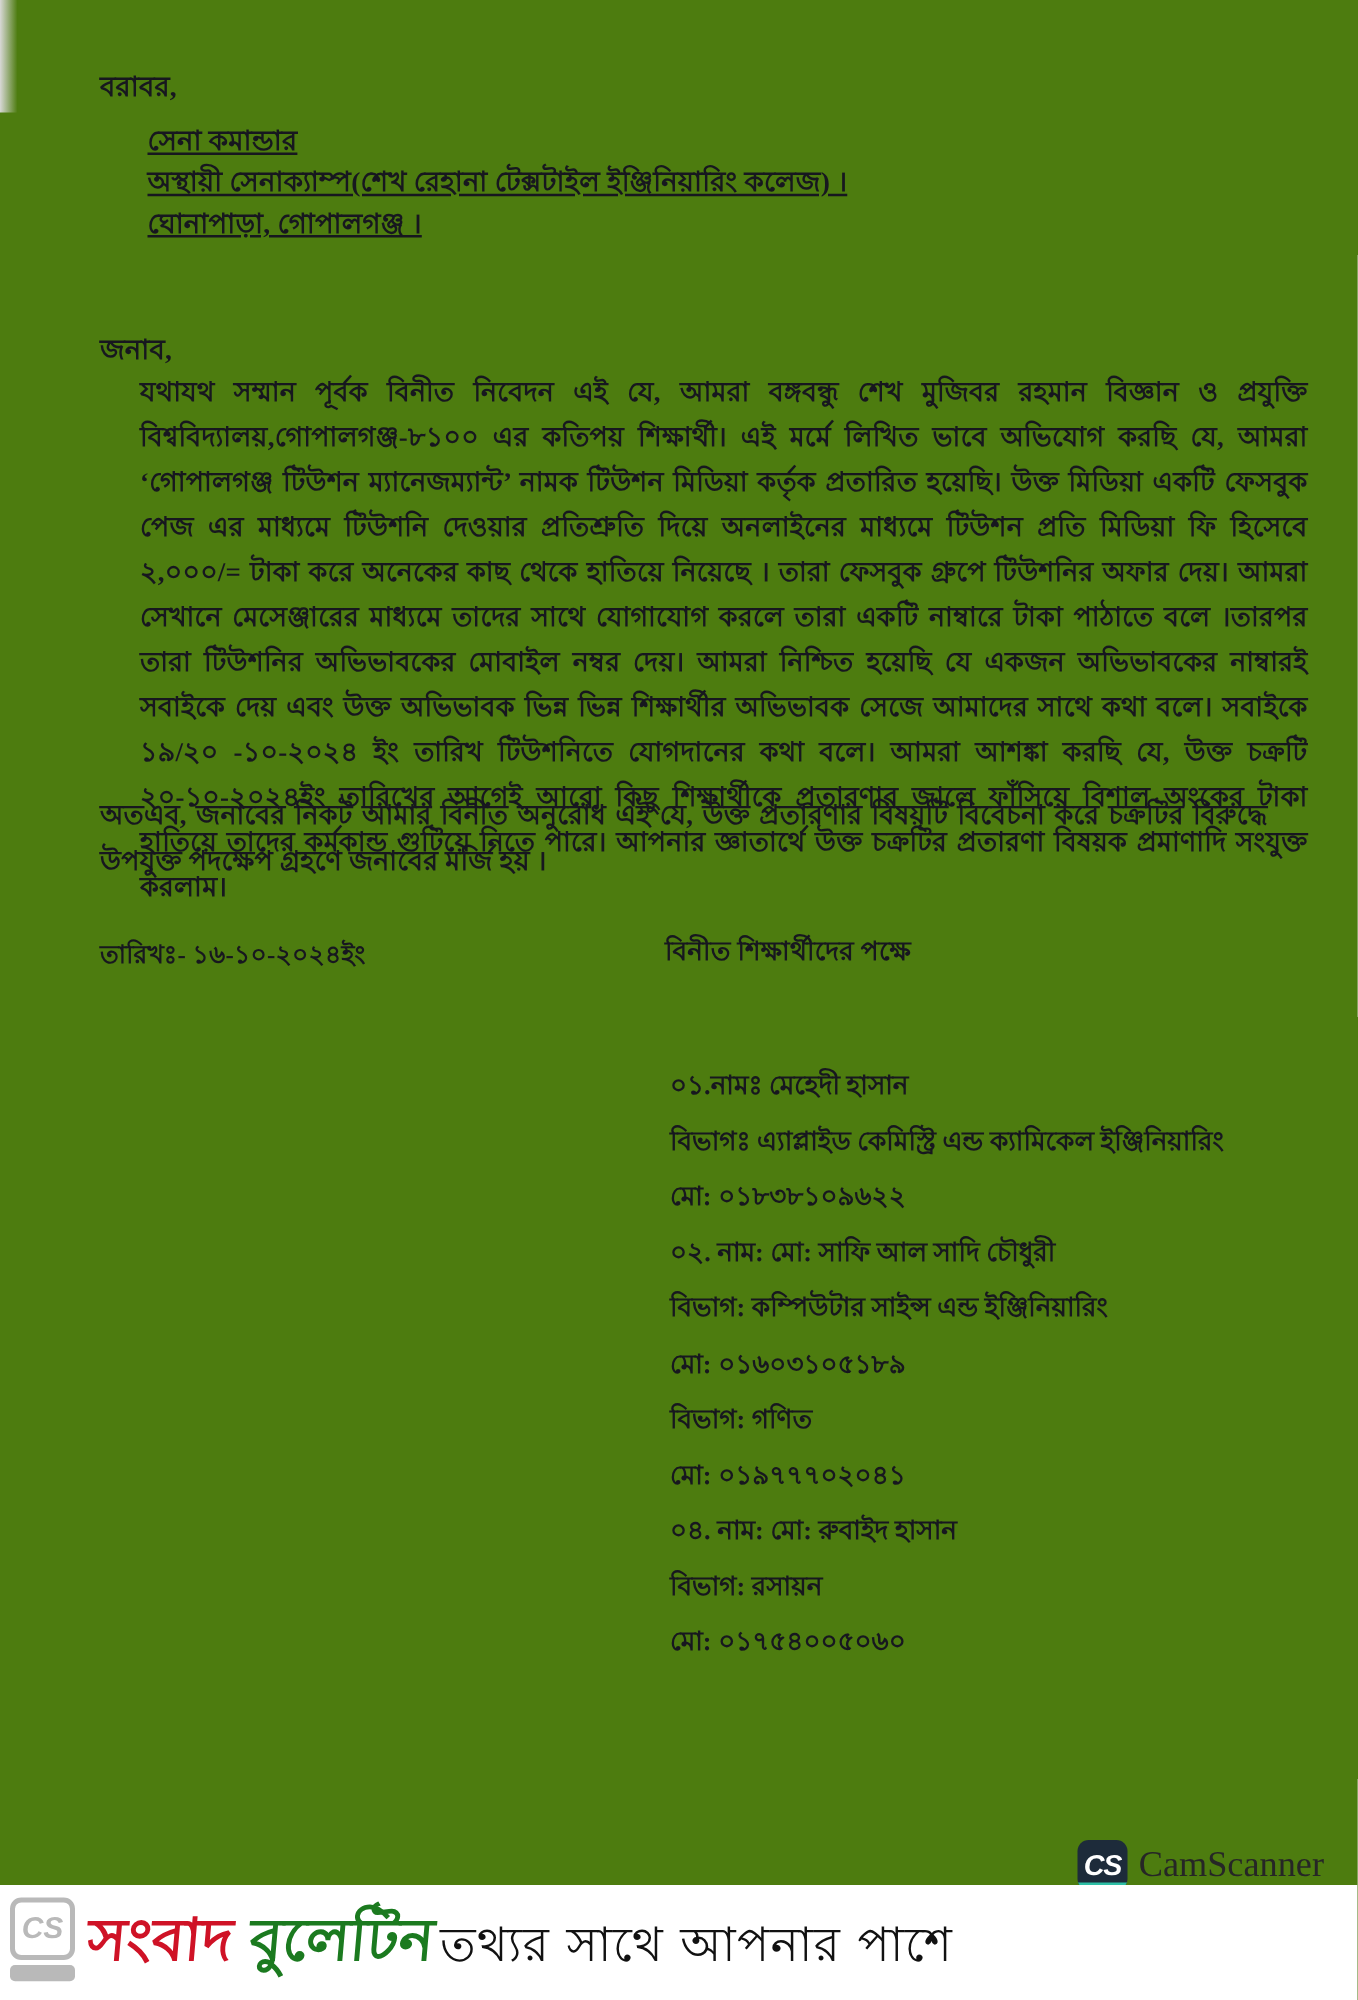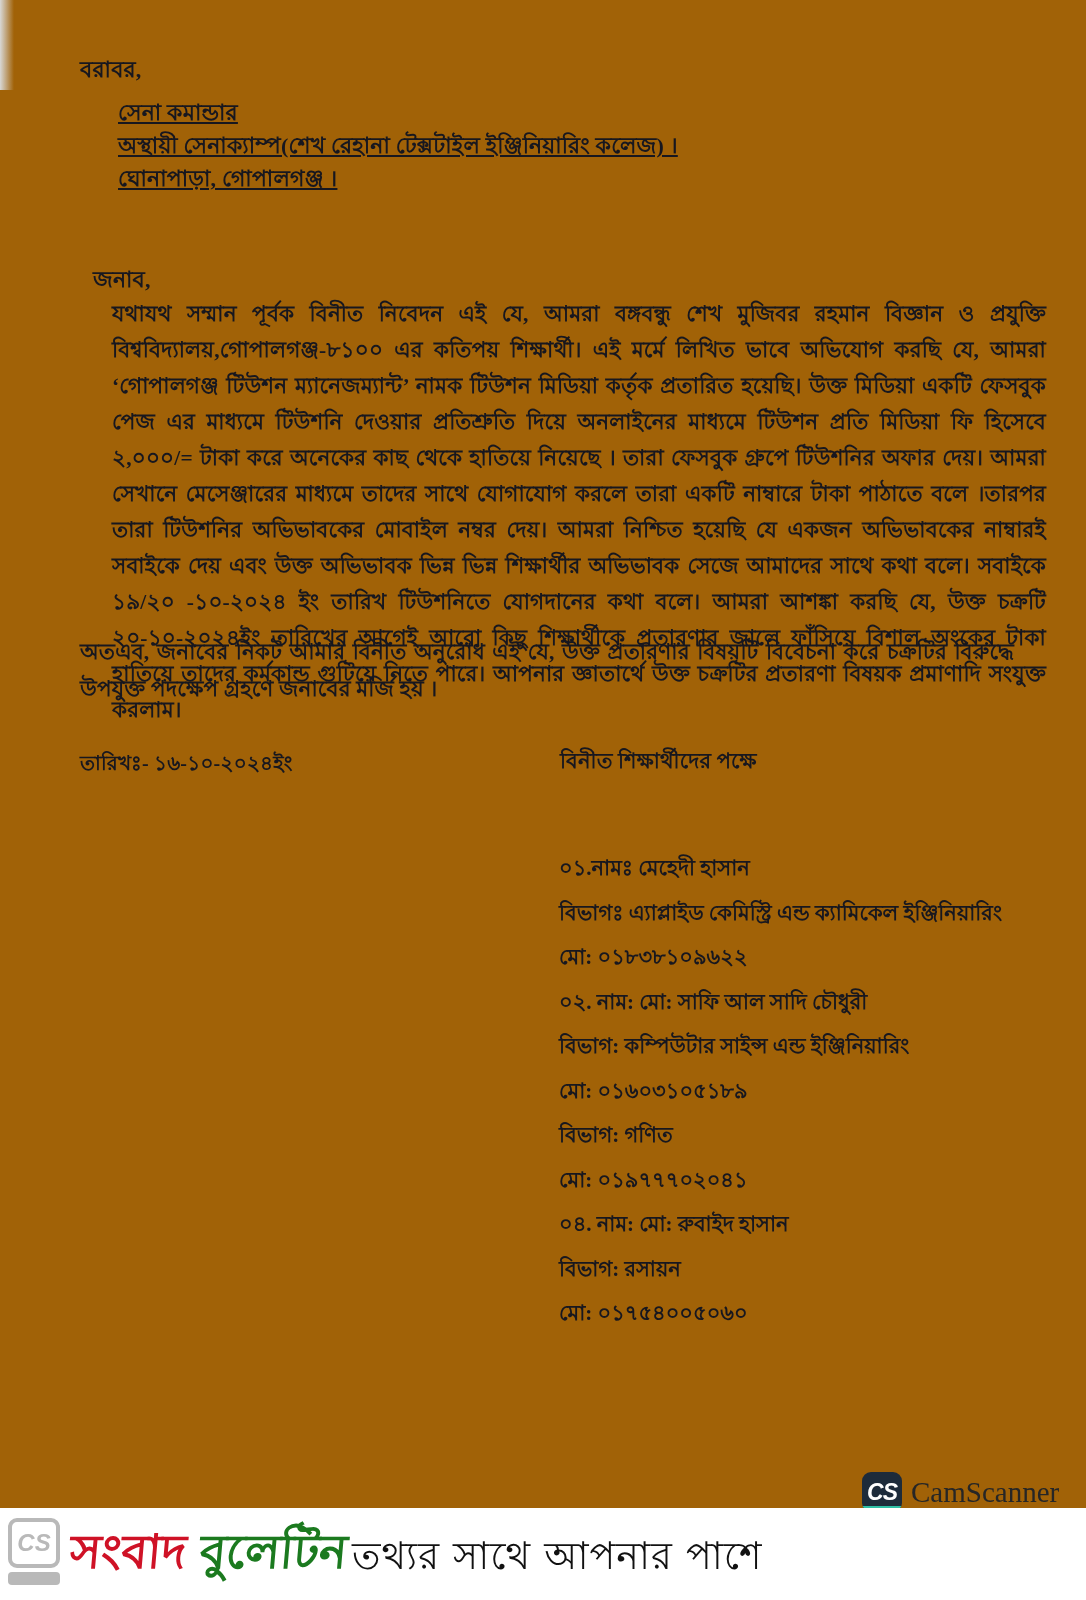--- a/index.html
+++ b/index.html
@@ -4,52 +4,52 @@
 <style>
   html,body{margin:0;padding:0;}
   body{
     width:1086px;height:1600px;
     background:#e9e9e9;
     font-family:"Liberation Serif","DejaVu Sans",serif;
     position:relative;overflow:hidden;
   }
   .page{
     position:absolute;inset:0;
-    background:#a16207;
+    background:#4d7c0f;
     color:#17171f;
   }
   
   .scan-edge{
     position:absolute;left:0;top:0;width:14px;height:90px;
     background:linear-gradient(90deg,#d8d8d6,rgba(255,255,255,0));
   }
   .txt{position:absolute;font-weight:bold;letter-spacing:.2px;}
 
   .salutation{left:80px;top:52px;font-size:22px;}
   .addressee{left:118px;top:96px;font-size:22px;line-height:33px;text-decoration:underline;}
   .subject{left:80px;top:220px;font-size:22px;}
-  .greeting{left:80px;top:262px;font-size:22px;margin-left:13px;}
+  .greeting{left:80px;top:262px;font-size:22px;}
 
   .body-par{
     left:64px;top:296px;width:934px;
     font-size:21.5px;line-height:36px;
     text-align:justify;
     margin-left:48px;
   }
   .request-par{
     left:80px;top:634px;width:934px;
     font-size:21.5px;line-height:37px;
     text-align:justify;
   }
 
   .date-line{left:80px;top:748px;font-size:20px;text-align:center;}
-  .on-behalf{left:532px;top:745px;font-size:21px;margin-left:28px;}
+  .on-behalf{left:532px;top:745px;font-size:21px;}
 
   .signatories{
-    position:absolute;left:559px;top:852px;width:480px;
+    position:absolute;left:536px;top:852px;width:480px;
     display:flex;flex-direction:column;
   }
   .sig-line{
     font-weight:bold;font-size:21px;height:44.5px;
     white-space:nowrap;
   }
 
   
   .camscanner{
     position:absolute;left:862px;top:1472px;

